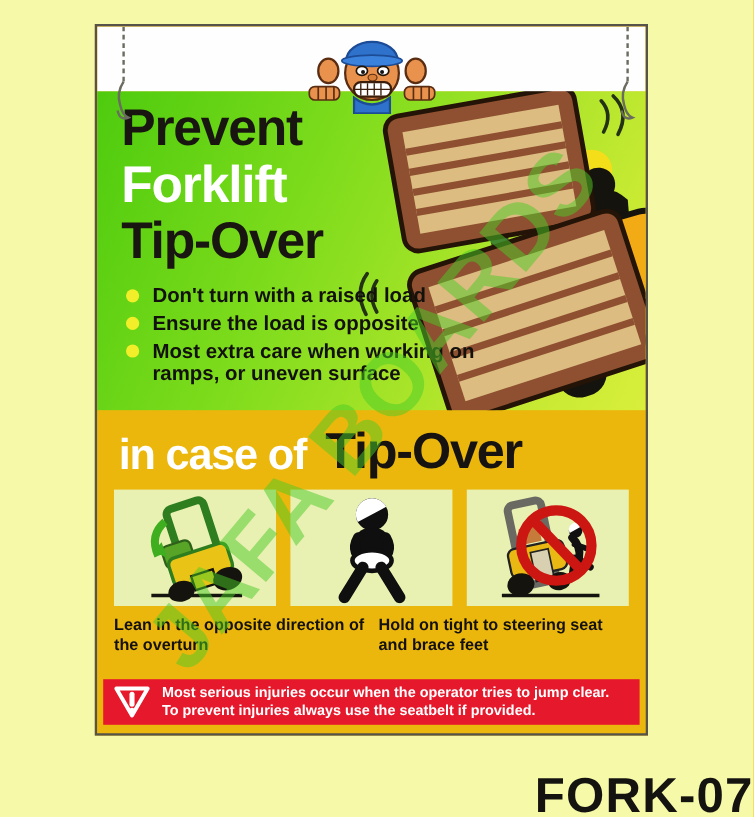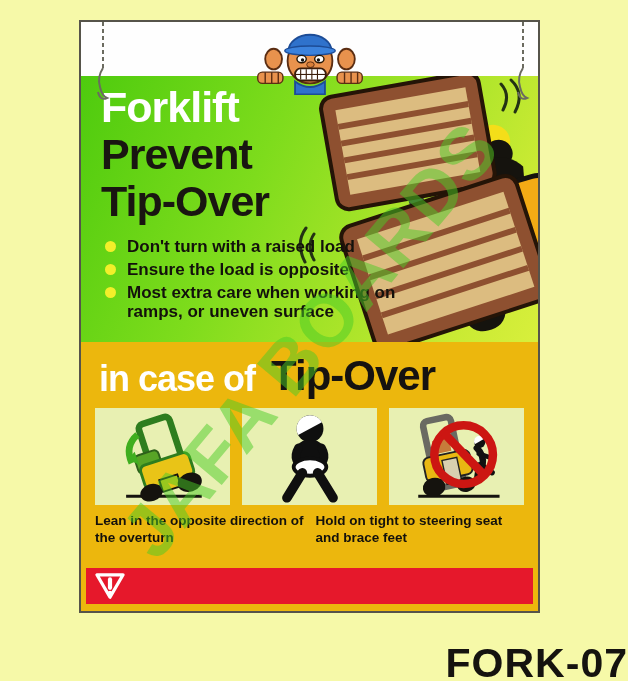--- a/index.html
+++ b/index.html
@@ -166,22 +166,22 @@
           <g stroke="#8e5030" stroke-width="6">
             <line x1="73" y1="159" x2="227" y2="159"></line>
               <line x1="73" y1="179" x2="227" y2="179"></line>
             <line x1="73" y1="199" x2="227" y2="199"></line>
               <line x1="73" y1="219" x2="227" y2="219"></line>
           </g>
         </g>
       </svg>
 
       <div class="title-block">
+        <div class="title-line t1">Prevent</div>
         <div class="title-line t2">Forklift</div>
-        <div class="title-line t1">Prevent</div>
         <div class="title-line t3">Tip-Over</div>
       </div>
 
       <ul class="bullets">
         <li>Don't turn with a raised load</li>
         <li>Ensure the load is opposite</li>
         <li>Most extra care when working on ramps, or uneven surface</li>
       </ul>
     </div>
 
@@ -248,20 +248,24 @@
         <div class="caption">Lean in the opposite direction of the overturn</div>
         <div class="caption">Hold on tight to steering seat and brace feet</div>
       </div>
 
       <div class="warning-bar">
         <svg viewBox="0 0 34 30" width="32" height="28">
           <polygon points="3,3 31,3 17,27" fill="#e6182b" stroke="#ffffff" stroke-width="3.5" stroke-linejoin="round"></polygon>
           <line x1="17" y1="8" x2="17" y2="17" stroke="#ffffff" stroke-width="4.5" stroke-linecap="round"></line>
           <circle cx="17" cy="22.5" r="2.4" fill="#ffffff"></circle>
         </svg>
+        <div class="warning-text">
+          <div>Most serious injuries occur when the operator tries to jump clear.</div>
+          <div>To prevent injuries always use the seatbelt if provided.</div>
+        </div>
       </div>
     </div>
 
     <div class="watermark">JAFA BOARDS</div>
   </div>
 
   <div class="product-code">FORK-07</div>
 </div>
 
 </body></html>

